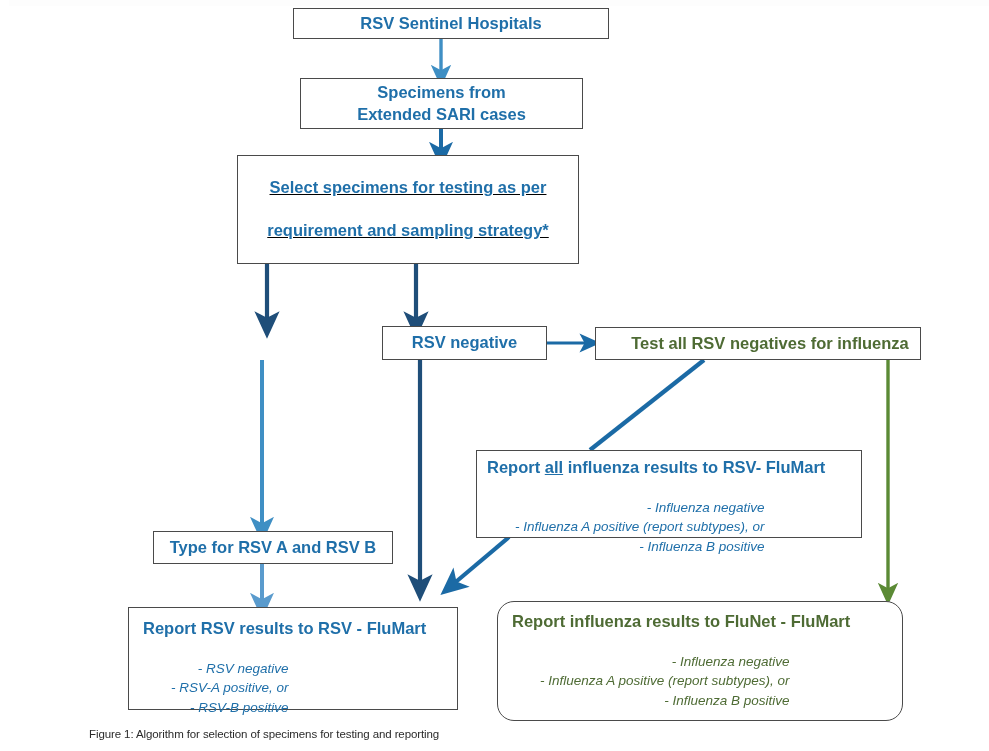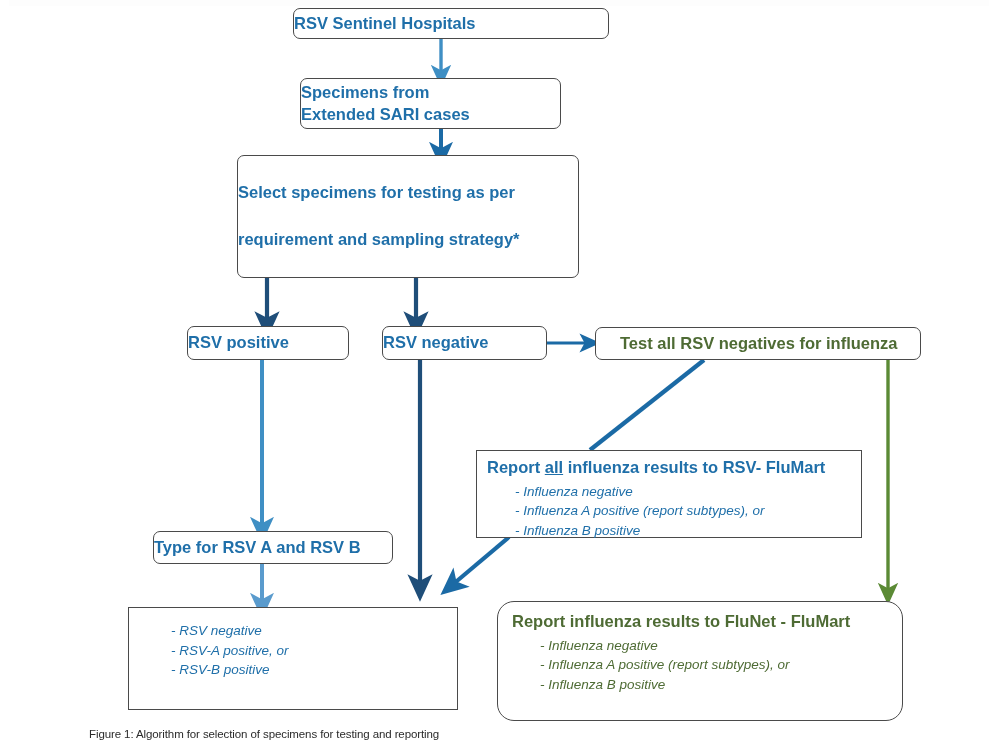--- a/index.html
+++ b/index.html
@@ -33,22 +33,22 @@
   
   .box {
     position: absolute;
     box-sizing: border-box;
     border: 1.4px solid #4a4a4a;
     background: #ffffff;
     display: flex;
     flex-direction: column;
     justify-content: center;
   }
-  .box.center   { align-items: flex-start; text-align: center; border-radius: 7px; }
-  .box.leftal   { align-items: flex-start; text-align: left; }
+  .box.center   { align-items: center; text-align: center; }
+  .box.leftal   { align-items: flex-start; text-align: right; gap: 16px; }
 
   .ttl-blue  { color: #1f6fa9; font-weight: bold; }
   .ttl-green { color: #4e6b34; font-weight: bold; }
   .body-blue  { color: #1f6fa9; }
   .body-green { color: #4e6b34; }
 
   .hdr {
     font-size: 16.5px;
     line-height: 1.32;
     white-space: nowrap;
@@ -130,33 +130,30 @@
 
     <line x1="509" y1="537" x2="451" y2="586" stroke="#1b6aa5" stroke-width="4.2" marker-end="url(#ah-mid)"></line>
 
     <line x1="888" y1="360" x2="888" y2="594" stroke="#5b8a35" stroke-width="3.4" marker-end="url(#ah-green)"></line>
   </svg>
 
   <div class="box center" style="left:293px; top:8px; width:316px; height:31px;">
     <div class="hdr ttl-blue">RSV Sentinel Hospitals</div>
   </div>
 
-  <div class="box center" style="left:300px; top:78px; width:261px; height:51px;">
+  <div class="box center" style="left:300px; top:78px; width:283px; height:51px;">
     <div class="hdr ttl-blue">Specimens from</div>
     <div class="hdr ttl-blue">Extended SARI cases</div>
   </div>
 
-  <div class="box center" style="left:237px; top:155px; width:342px; height:123px; justify-content:space-evenly;">
+  <div class="box center" style="left:237px; top:155px; width:342px; height:109px; justify-content:space-evenly;text-decoration:underline;">
     <div class="hdr ttl-blue">Select specimens for testing as per</div>
     <div class="hdr ttl-blue">requirement and sampling strategy*</div>
   </div>
 
-  <div class="box center" style="left:187px; top:326px; width:162px; height:34px;">
-    <div class="hdr ttl-blue">RSV positive</div>
-  </div>
 
   <div class="box center" style="left:382px; top:326px; width:165px; height:34px;">
     <div class="hdr ttl-blue">RSV negative</div>
   </div>
 
   <div class="box center" style="left:595px; top:327px; width:326px; height:33px;padding-left:24px;">
     <div class="hdr ttl-green">Test all RSV negatives for influenza</div>
   </div>
 
   <div class="box leftal" style="left:476px; top:450px; width:386px; height:88px; padding:6px 0 6px 10px; justify-content:flex-start;">
@@ -168,20 +165,21 @@
       <li>- Influenza A positive (report subtypes), or</li>
       <li>- Influenza B positive</li>
     </ul>
   </div>
 
   <div class="box center" style="left:153px; top:531px; width:240px; height:33px;">
     <div class="hdr ttl-blue">Type for RSV A and RSV B</div>
   </div>
 
   <div class="box leftal" style="left:128px; top:607px; width:330px; height:103px; padding:10px 0 6px 14px; justify-content:flex-start;">
+    <div class="hdr ttl-blue">Report RSV results to RSV - FluMart</div>
     <ul class="bullets body-blue">
       <li>- RSV negative</li>
       <li>- RSV-A positive, or</li>
       <li>- RSV-B positive</li>
     </ul>
   </div>
 
   <div class="box leftal" style="left:497px; top:601px; width:406px; height:120px; padding:9px 0 6px 14px; justify-content:flex-start;border-radius:17px;">
     <div class="hdr ttl-green">Report influenza results to FluNet - FluMart</div>
     <ul class="bullets body-green">

